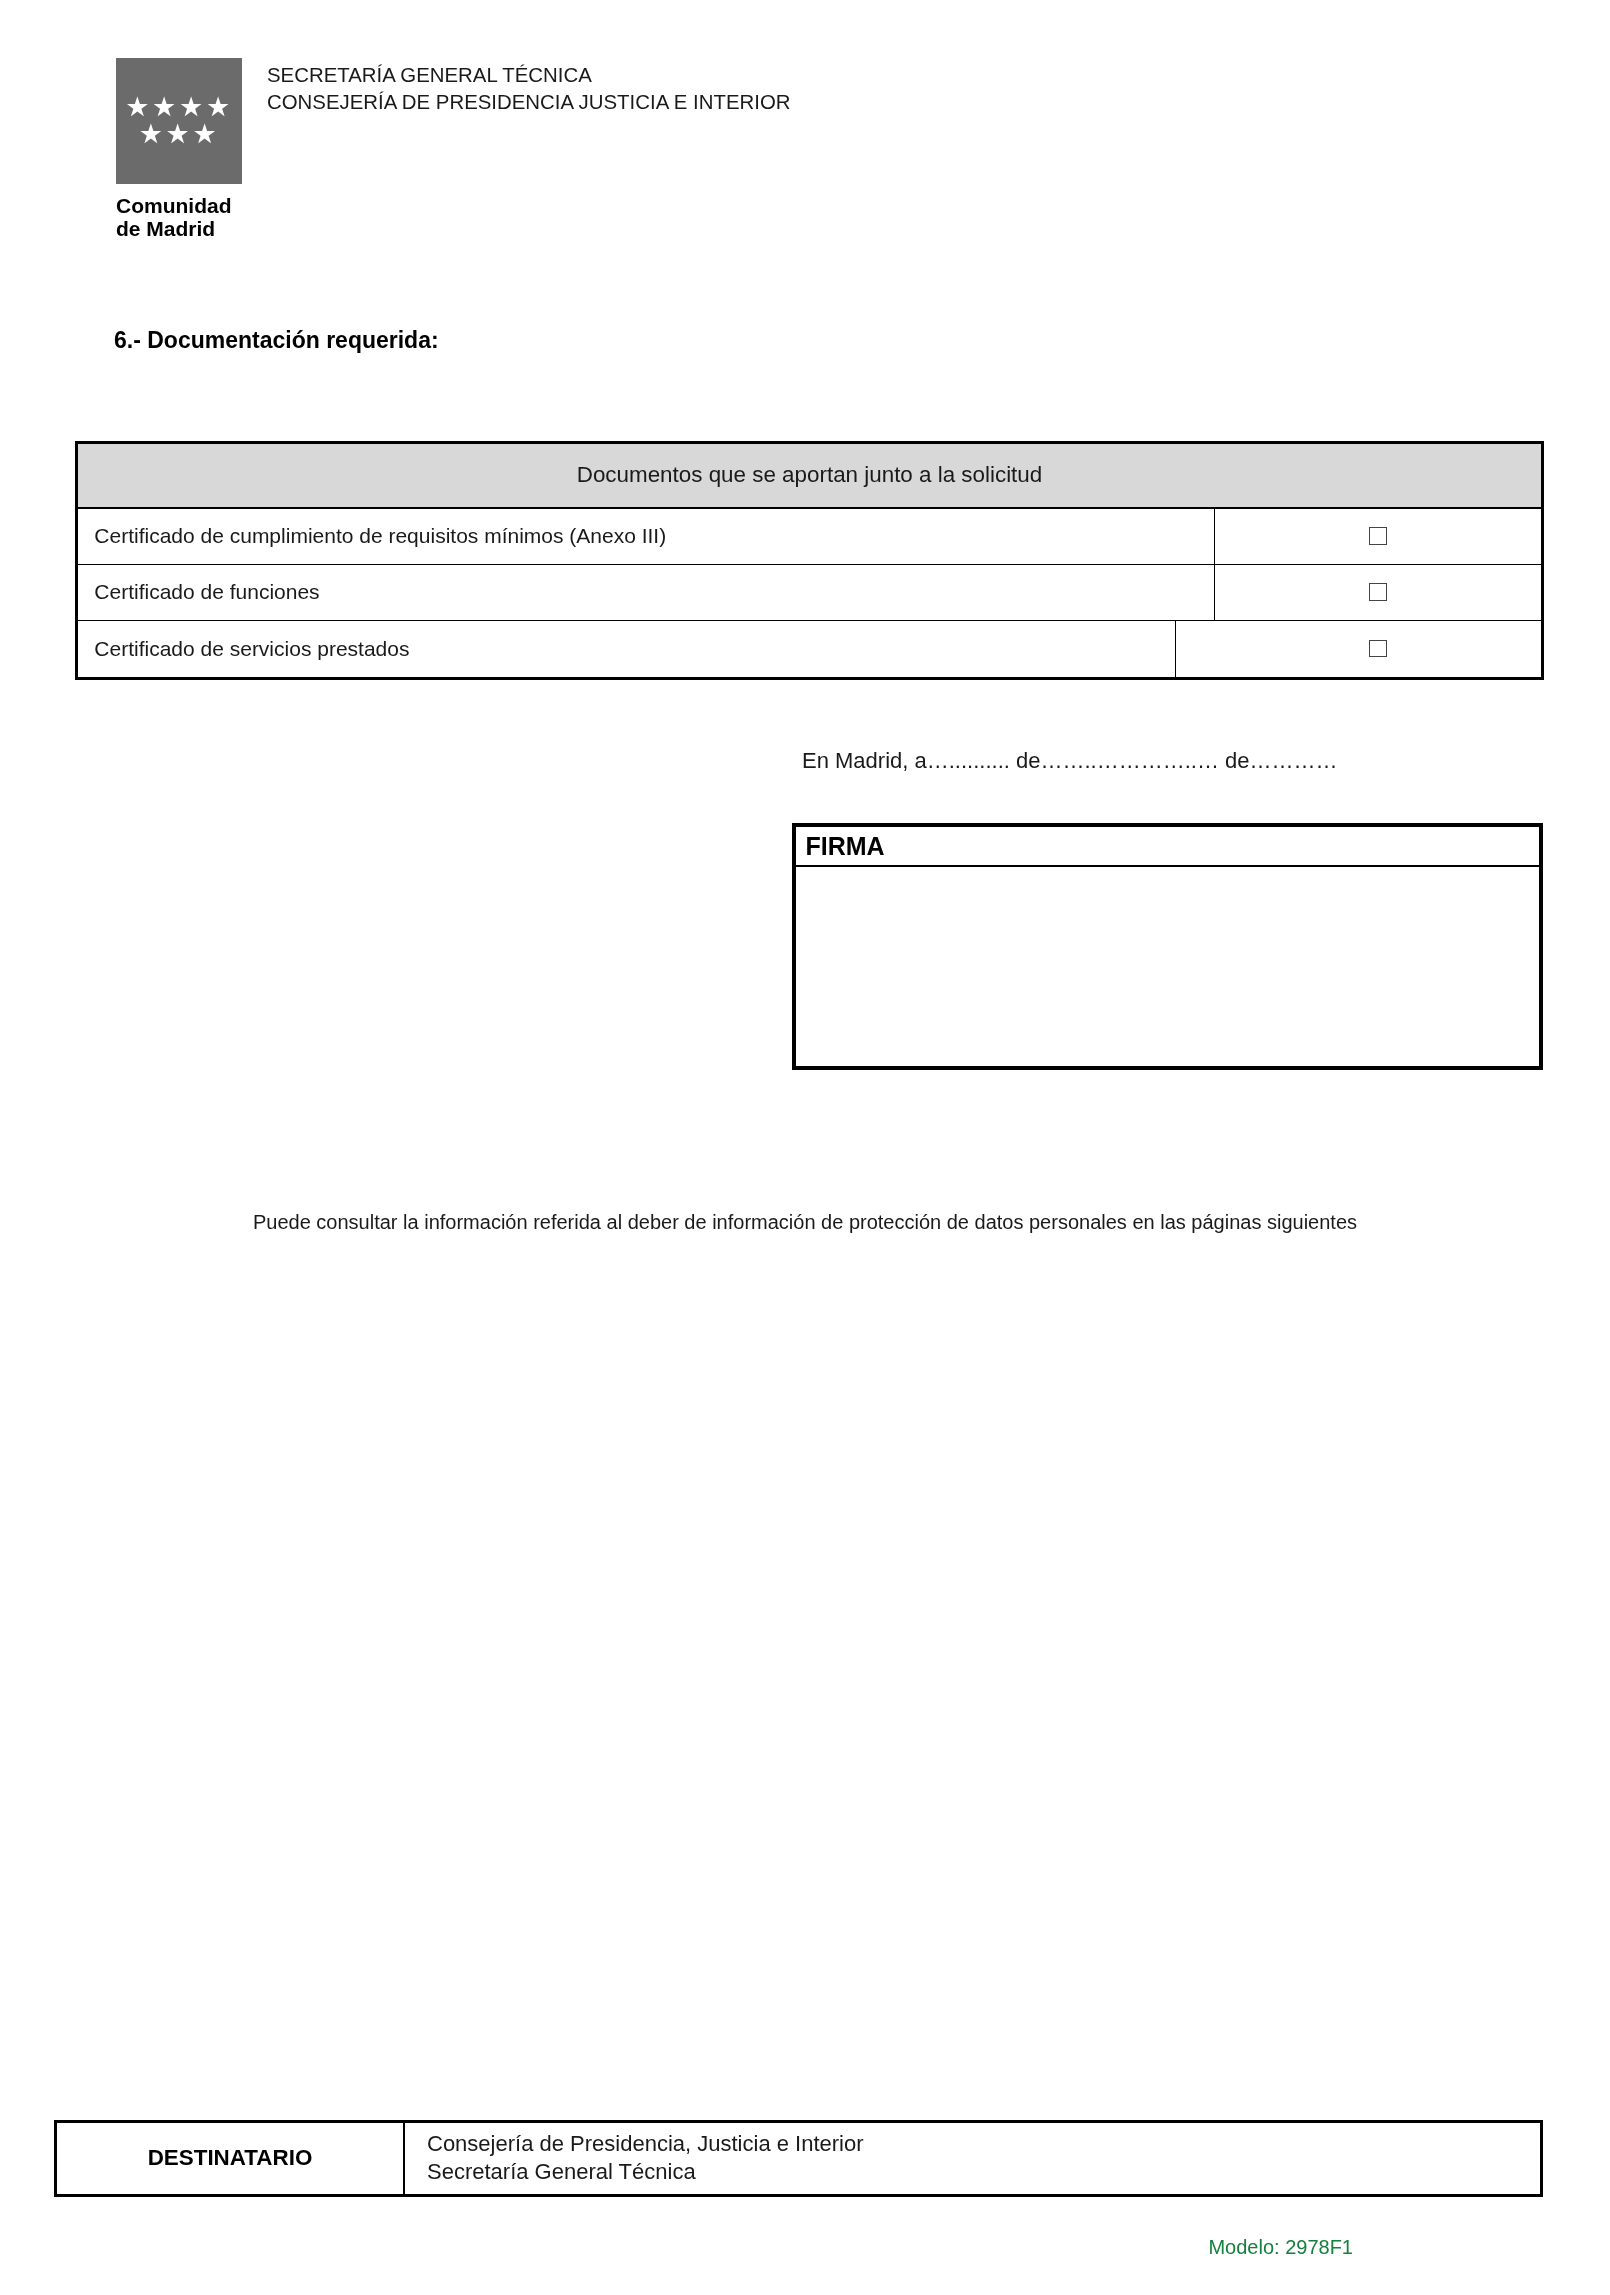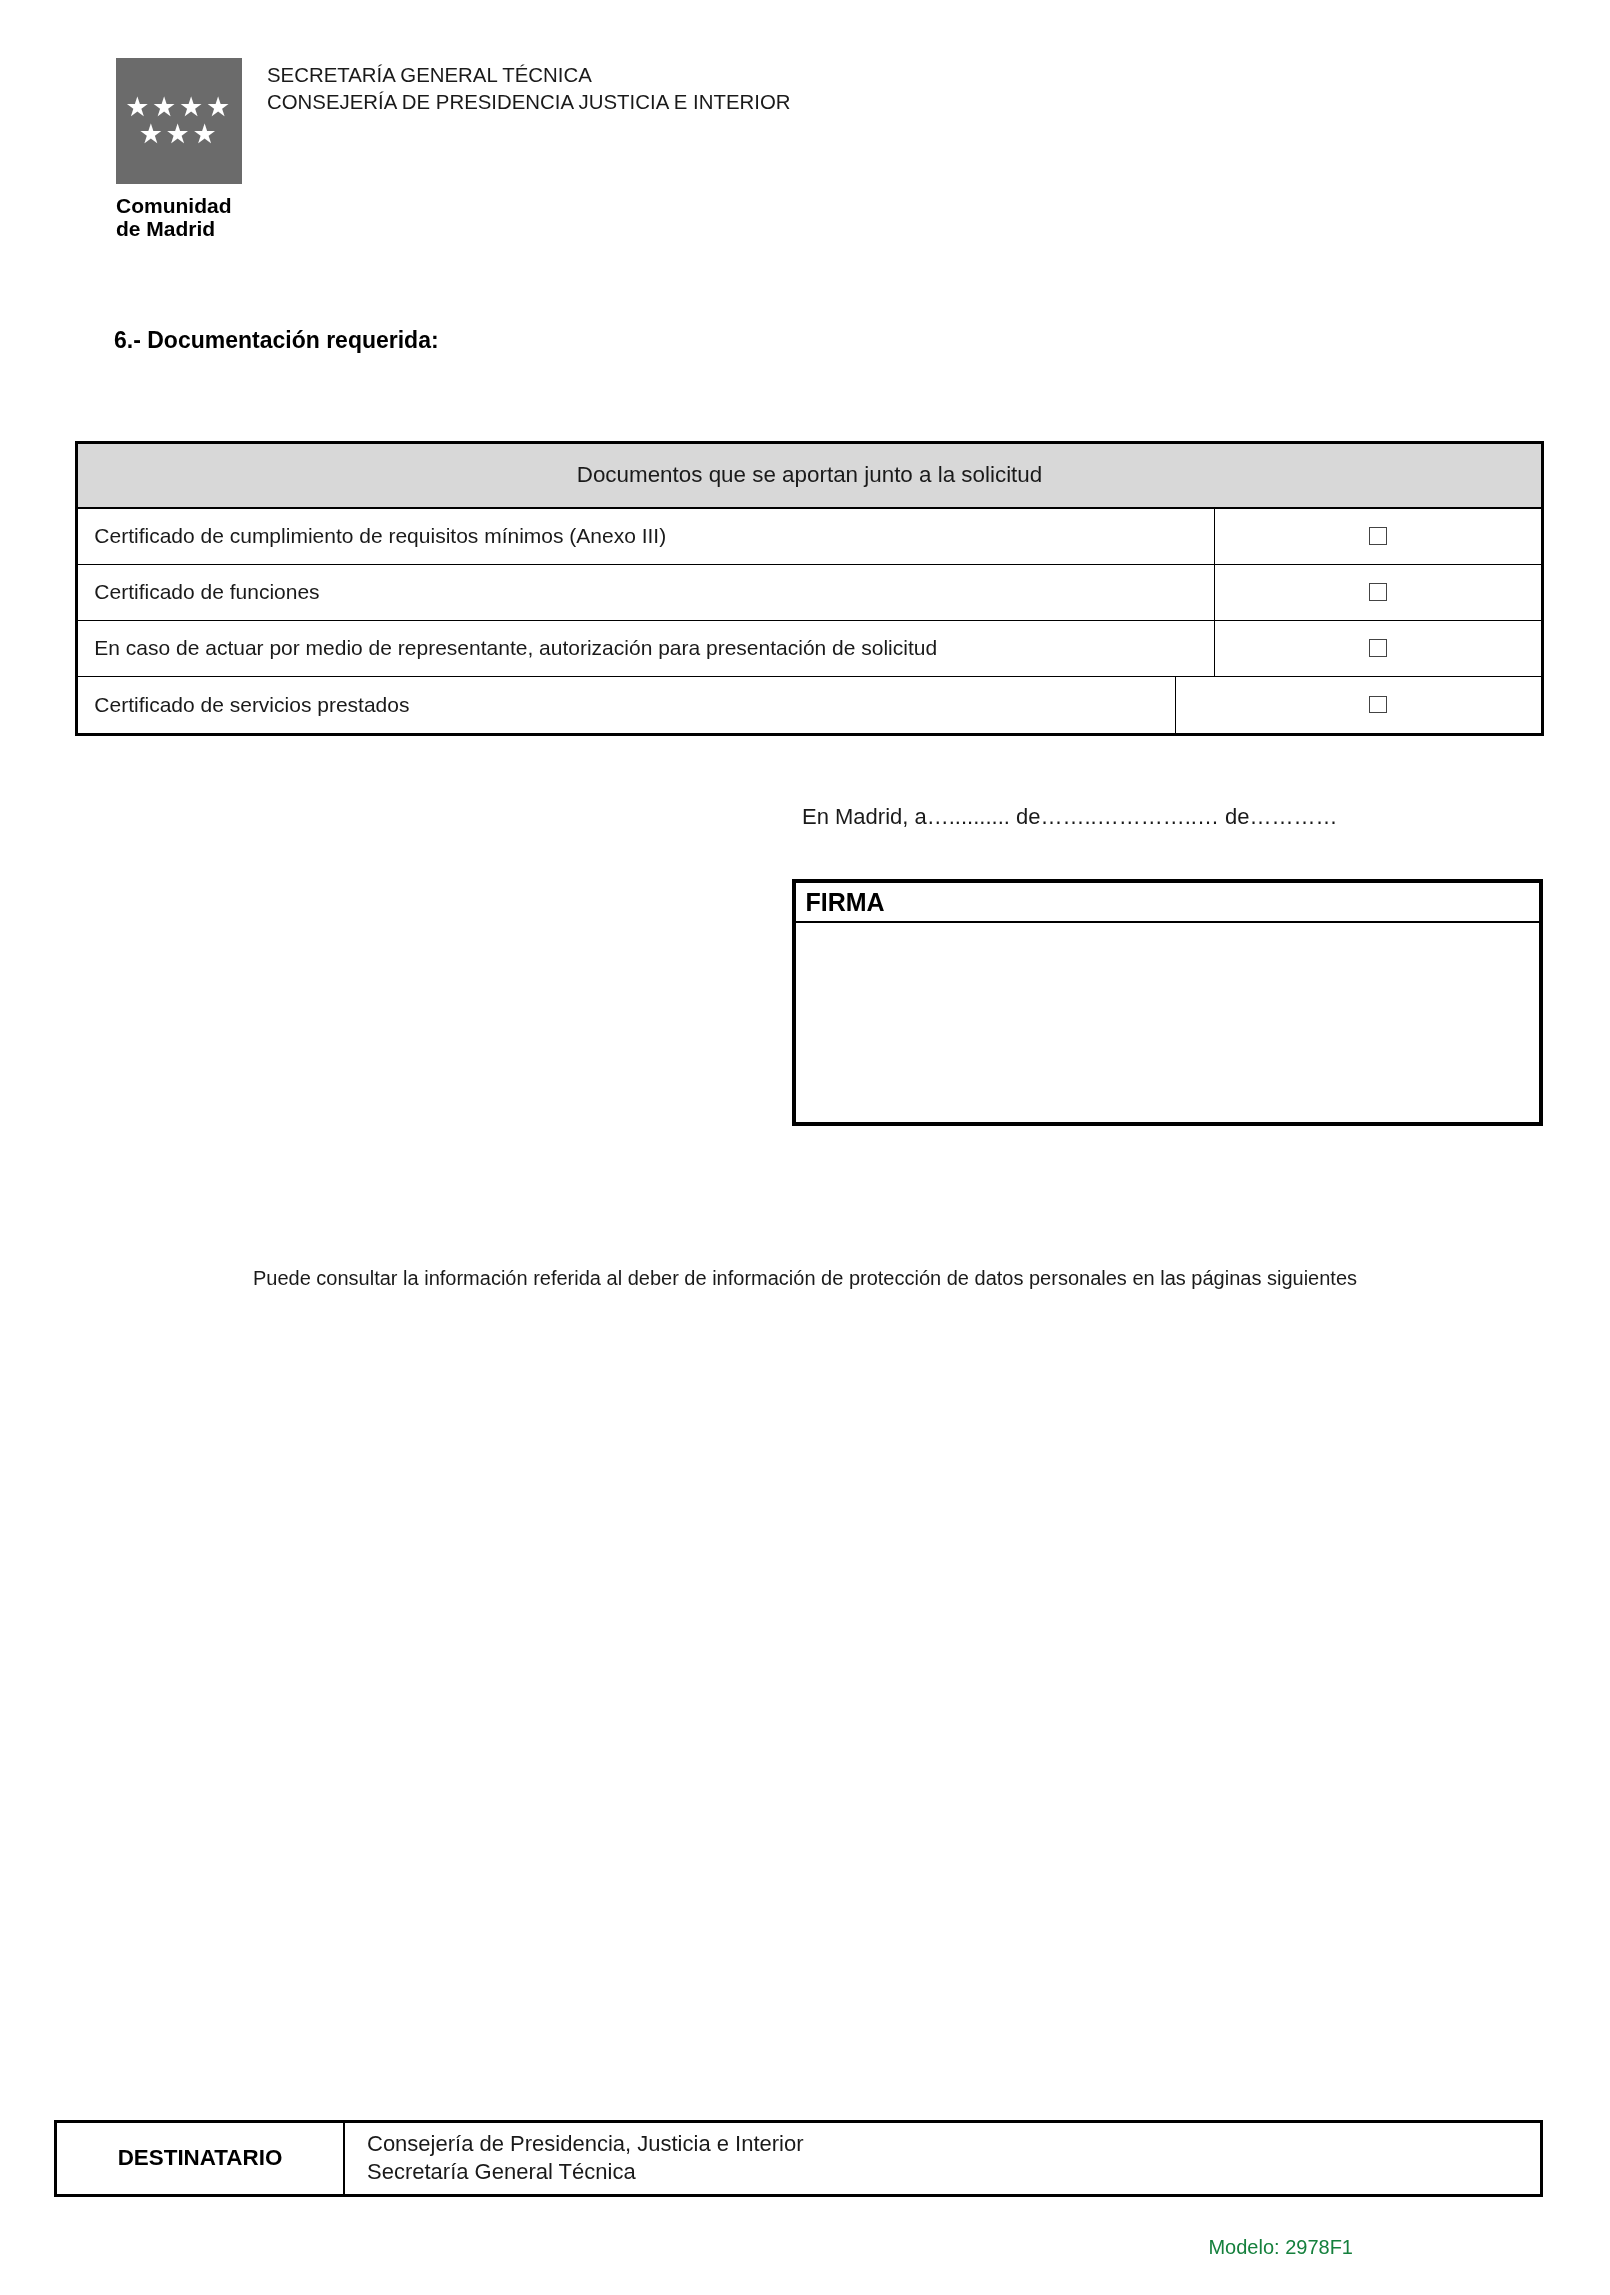--- a/index.html
+++ b/index.html
@@ -145,21 +145,21 @@
   
   .dest-table {
     position: absolute;
     top: 2120px;
     left: 54px;
     width: 1489px;
     border: 3.4px solid #000000;
     display: flex;
   }
   .dest-label-cell {
-    width: 288px;
+    width: 348px;
     border-right: 2px solid #000000;
     display: flex;
     align-items: center;
     justify-content: center;
     font-size: 22.4px;
     font-weight: bold;
     color: #000000;
     padding: 11px 0;
   }
   .dest-value-cell {
@@ -216,26 +216,20 @@
       </div>
     </div>
 
     <div class="doc-row">
       <div class="doc-row-label">Certificado de funciones</div>
       <div class="doc-row-check">
         <span class="checkbox"></span>
       </div>
     </div>
 
-    <div class="doc-row">
-      <div class="doc-row-label">En caso de actuar por medio de representante, autorización para presentación de solicitud</div>
-      <div class="doc-row-check">
-        <span class="checkbox"></span>
-      </div>
-    </div>
 
     <div class="doc-row">
       <div class="doc-row-label">Certificado de servicios prestados</div>
       <div class="doc-row-check">
         <span class="checkbox"></span>
       </div>
     </div>
   </div>
 
   <div class="date-line">En Madrid, a….......... de……..…………..… de…………</div>

